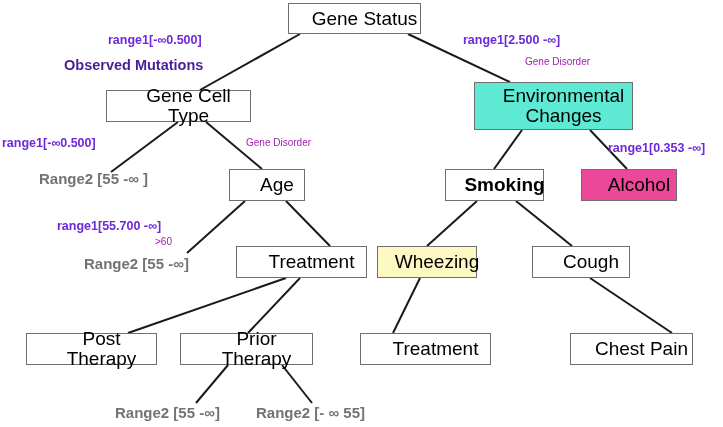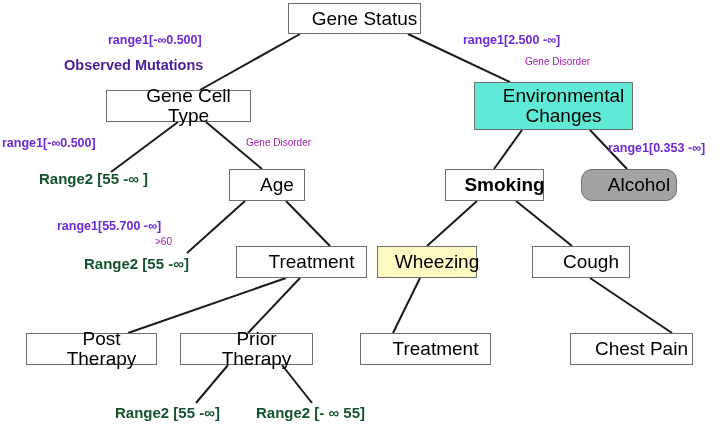--- a/index.html
+++ b/index.html
@@ -32,21 +32,21 @@
     z-index:4;
     white-space:nowrap;
     color:#000000;
   }
   .lbl.range1{
     color:#6d28d9;
     font-weight:bold;
     font-size:12.5px;
   }
   .lbl.range2{
-    color:#14532d;
+    color:#737373;
     font-weight:bold;
     font-size:15px;
   }
   .lbl.plain{
     color:#a21caf;
     font-weight:normal;
     font-size:10px;
   }
   .lbl.plainbold{
     color:#4c1d95;
@@ -75,21 +75,21 @@
       <line x1="590" y1="278" x2="672" y2="333" stroke="#1a1a1a" stroke-width="2"></line>
       <line x1="228" y1="365" x2="196" y2="403" stroke="#1a1a1a" stroke-width="2"></line>
       <line x1="282" y1="365" x2="312" y2="403" stroke="#1a1a1a" stroke-width="2"></line>
     </svg>
 <div class="node" style="left: 288px; top: 3px; width: 133px; height: 31px; border-color: rgb(111, 111, 111); background: rgb(255, 255, 255);">Gene Status</div>
     <div class="node" style="left: 106px; top: 90px; width: 145px; height: 32px; border-color: rgb(111, 111, 111); background: rgb(255, 255, 255);">Gene Cell Type</div>
     <div class="node" style="left: 474px; top: 82px; width: 159px; height: 48px; border-color: rgb(111, 111, 111); background: #5eead4;">Environmental
 Changes</div>
     <div class="node" style="left: 229px; top: 169px; width: 76px; height: 32px; border-color: rgb(111, 111, 111); background: rgb(255, 255, 255);">Age</div>
     <div class="node" style="left: 445px; top: 169px; width: 99px; height: 32px; border-color: rgb(111, 111, 111); background: rgb(255, 255, 255); font-weight: bold;">Smoking</div>
-    <div class="node" style="left: 581px; top: 169px; width: 96px; height: 32px; border-color: rgb(111, 111, 111); background: #a3a3a3; border-radius: 11px;">Alcohol</div>
+    <div class="node" style="left: 581px; top: 169px; width: 96px; height: 32px; border-color: rgb(111, 111, 111); background: #ec4899;">Alcohol</div>
     <div class="node" style="left: 236px; top: 246px; width: 131px; height: 32px; border-color: rgb(111, 111, 111); background: rgb(255, 255, 255);">Treatment</div>
     <div class="node" style="left: 377px; top: 246px; width: 100px; height: 32px; border-color: rgb(111, 111, 111); background: #fef9c3;">Wheezing</div>
     <div class="node" style="left: 532px; top: 246px; width: 98px; height: 32px; border-color: rgb(111, 111, 111); background: rgb(255, 255, 255);">Cough</div>
     <div class="node" style="left: 26px; top: 333px; width: 131px; height: 32px; border-color: rgb(111, 111, 111); background: rgb(255, 255, 255);">Post Therapy</div>
     <div class="node" style="left: 180px; top: 333px; width: 133px; height: 32px; border-color: rgb(111, 111, 111); background: rgb(255, 255, 255);">Prior Therapy</div>
     <div class="node" style="left: 360px; top: 333px; width: 131px; height: 32px; border-color: rgb(111, 111, 111); background: rgb(255, 255, 255);">Treatment</div>
     <div class="node" style="left: 570px; top: 333px; width: 123px; height: 32px; border-color: rgb(111, 111, 111); background: rgb(255, 255, 255);">Chest Pain</div>
     <div class="lbl range1" style="left: 108px; top: 33px;">range1[-∞0.500]</div>
     <div class="lbl plainbold" style="left: 64px; top: 57px;">Observed Mutations</div>
     <div class="lbl range1" style="left: 463px; top: 33px;">range1[2.500 -∞]</div>

